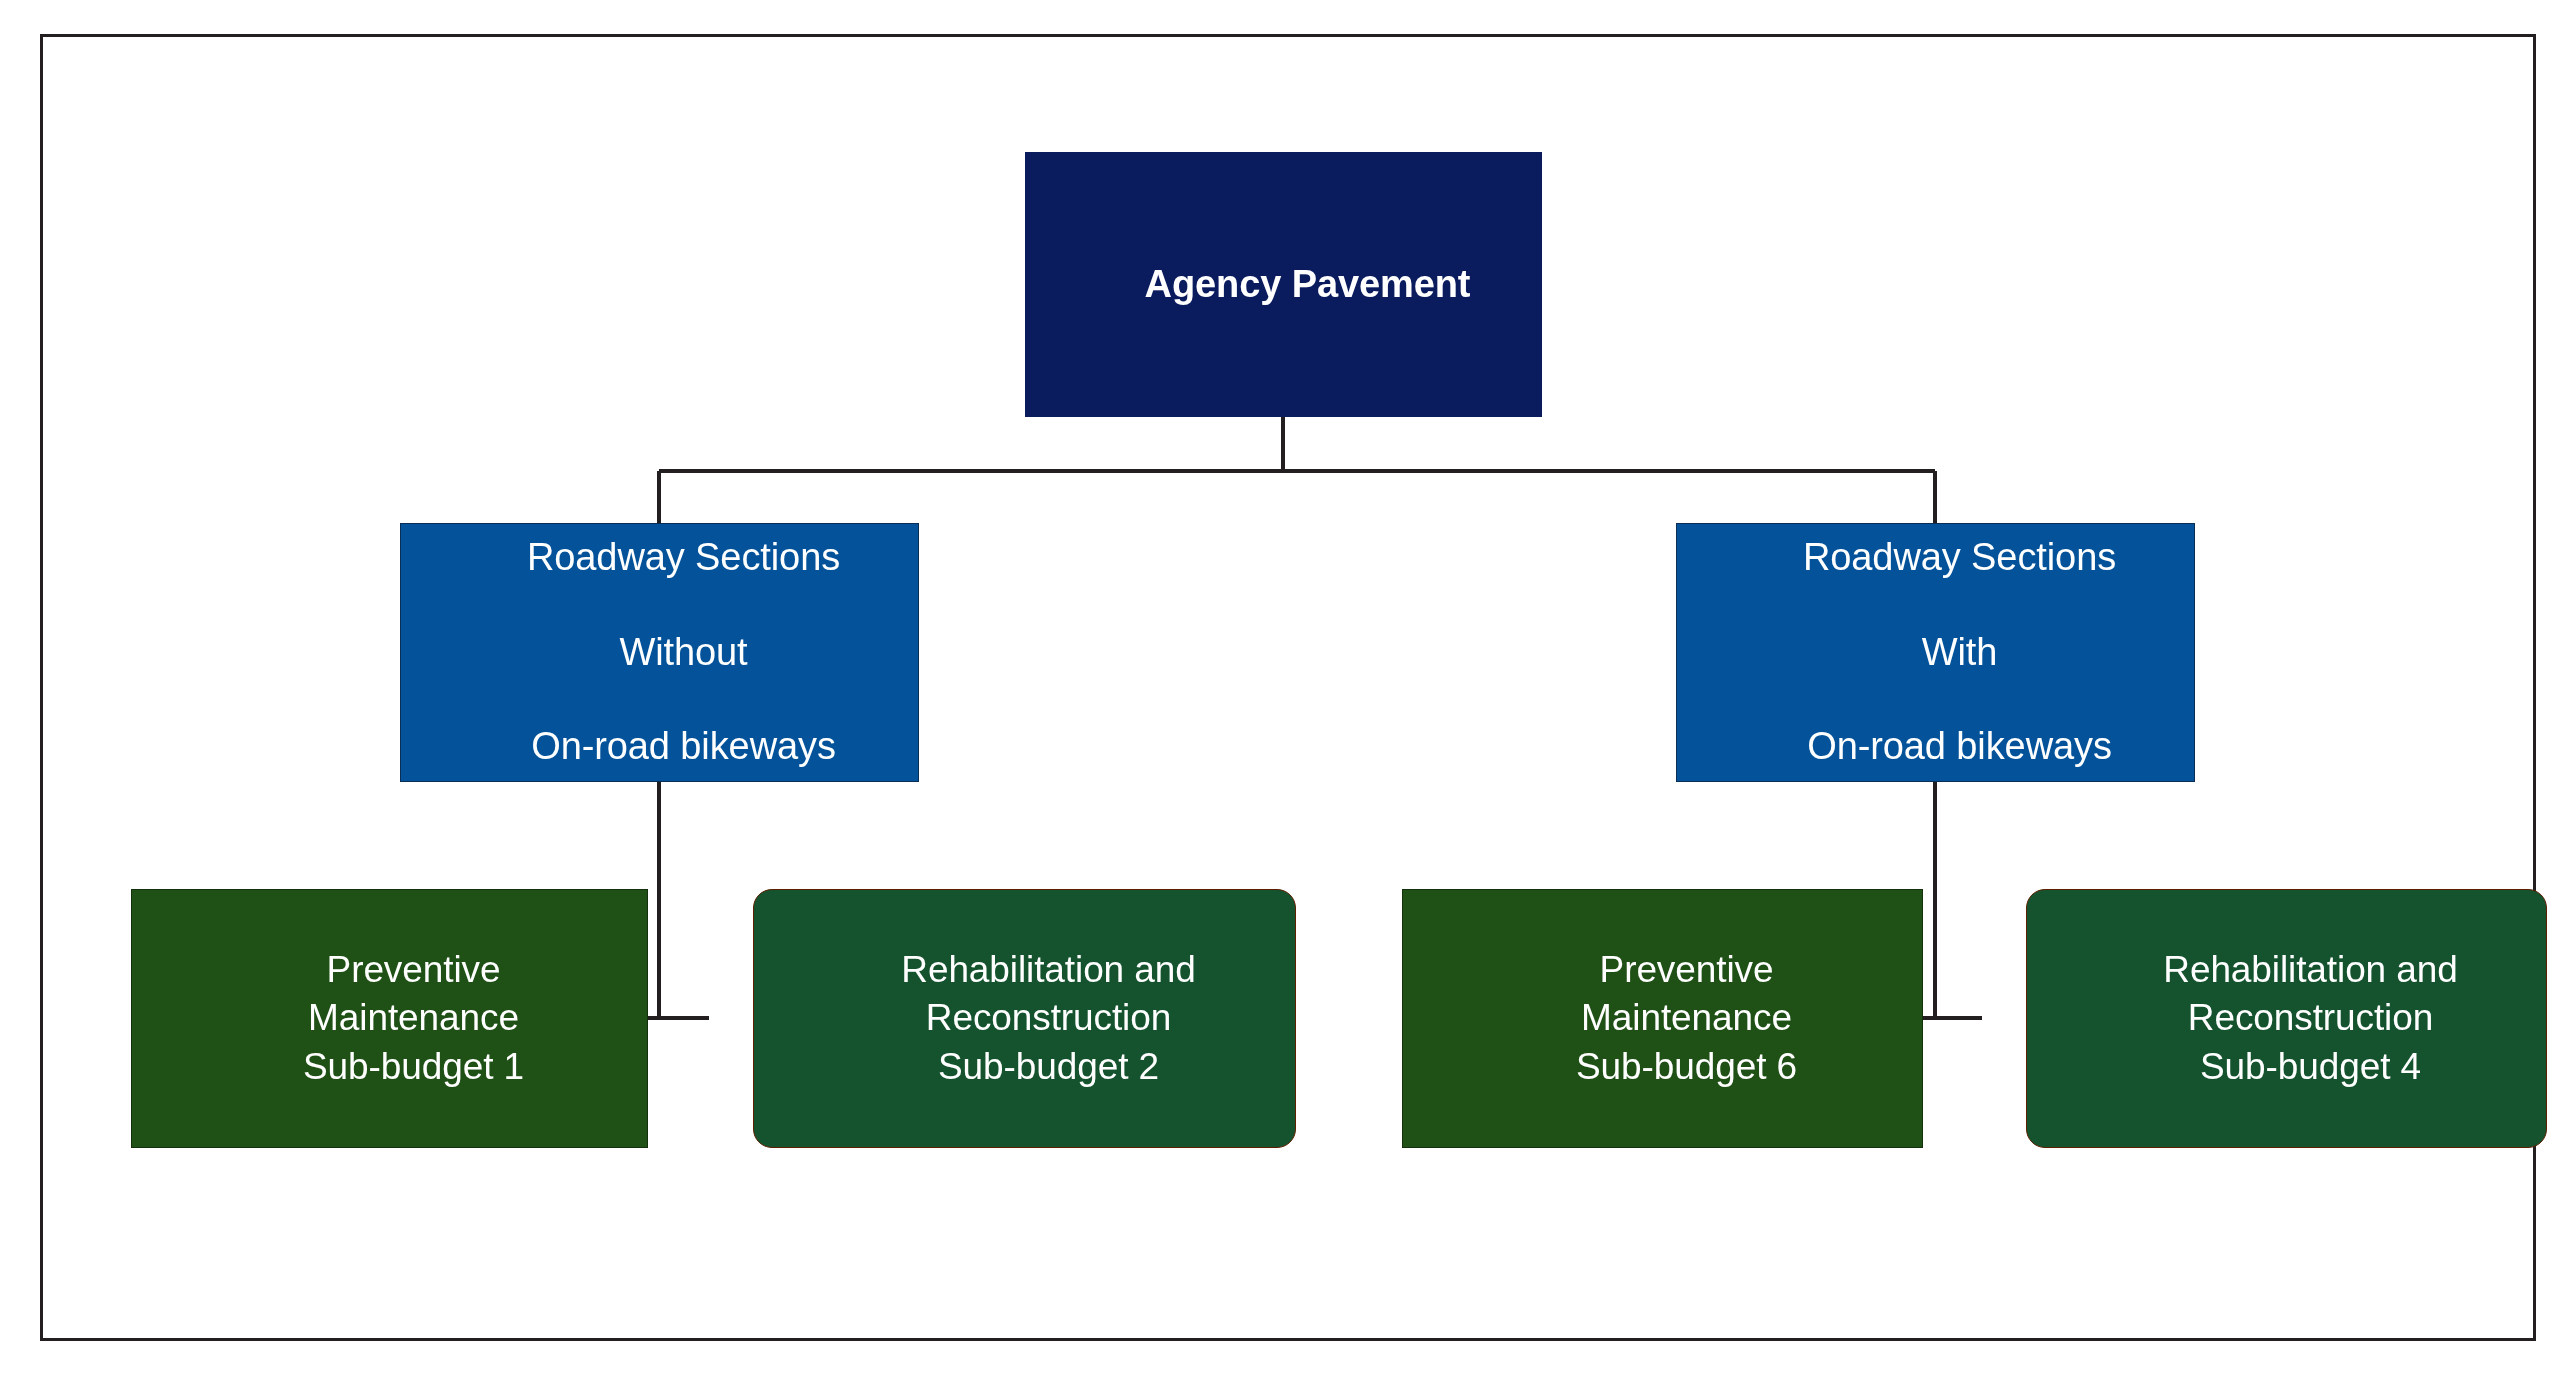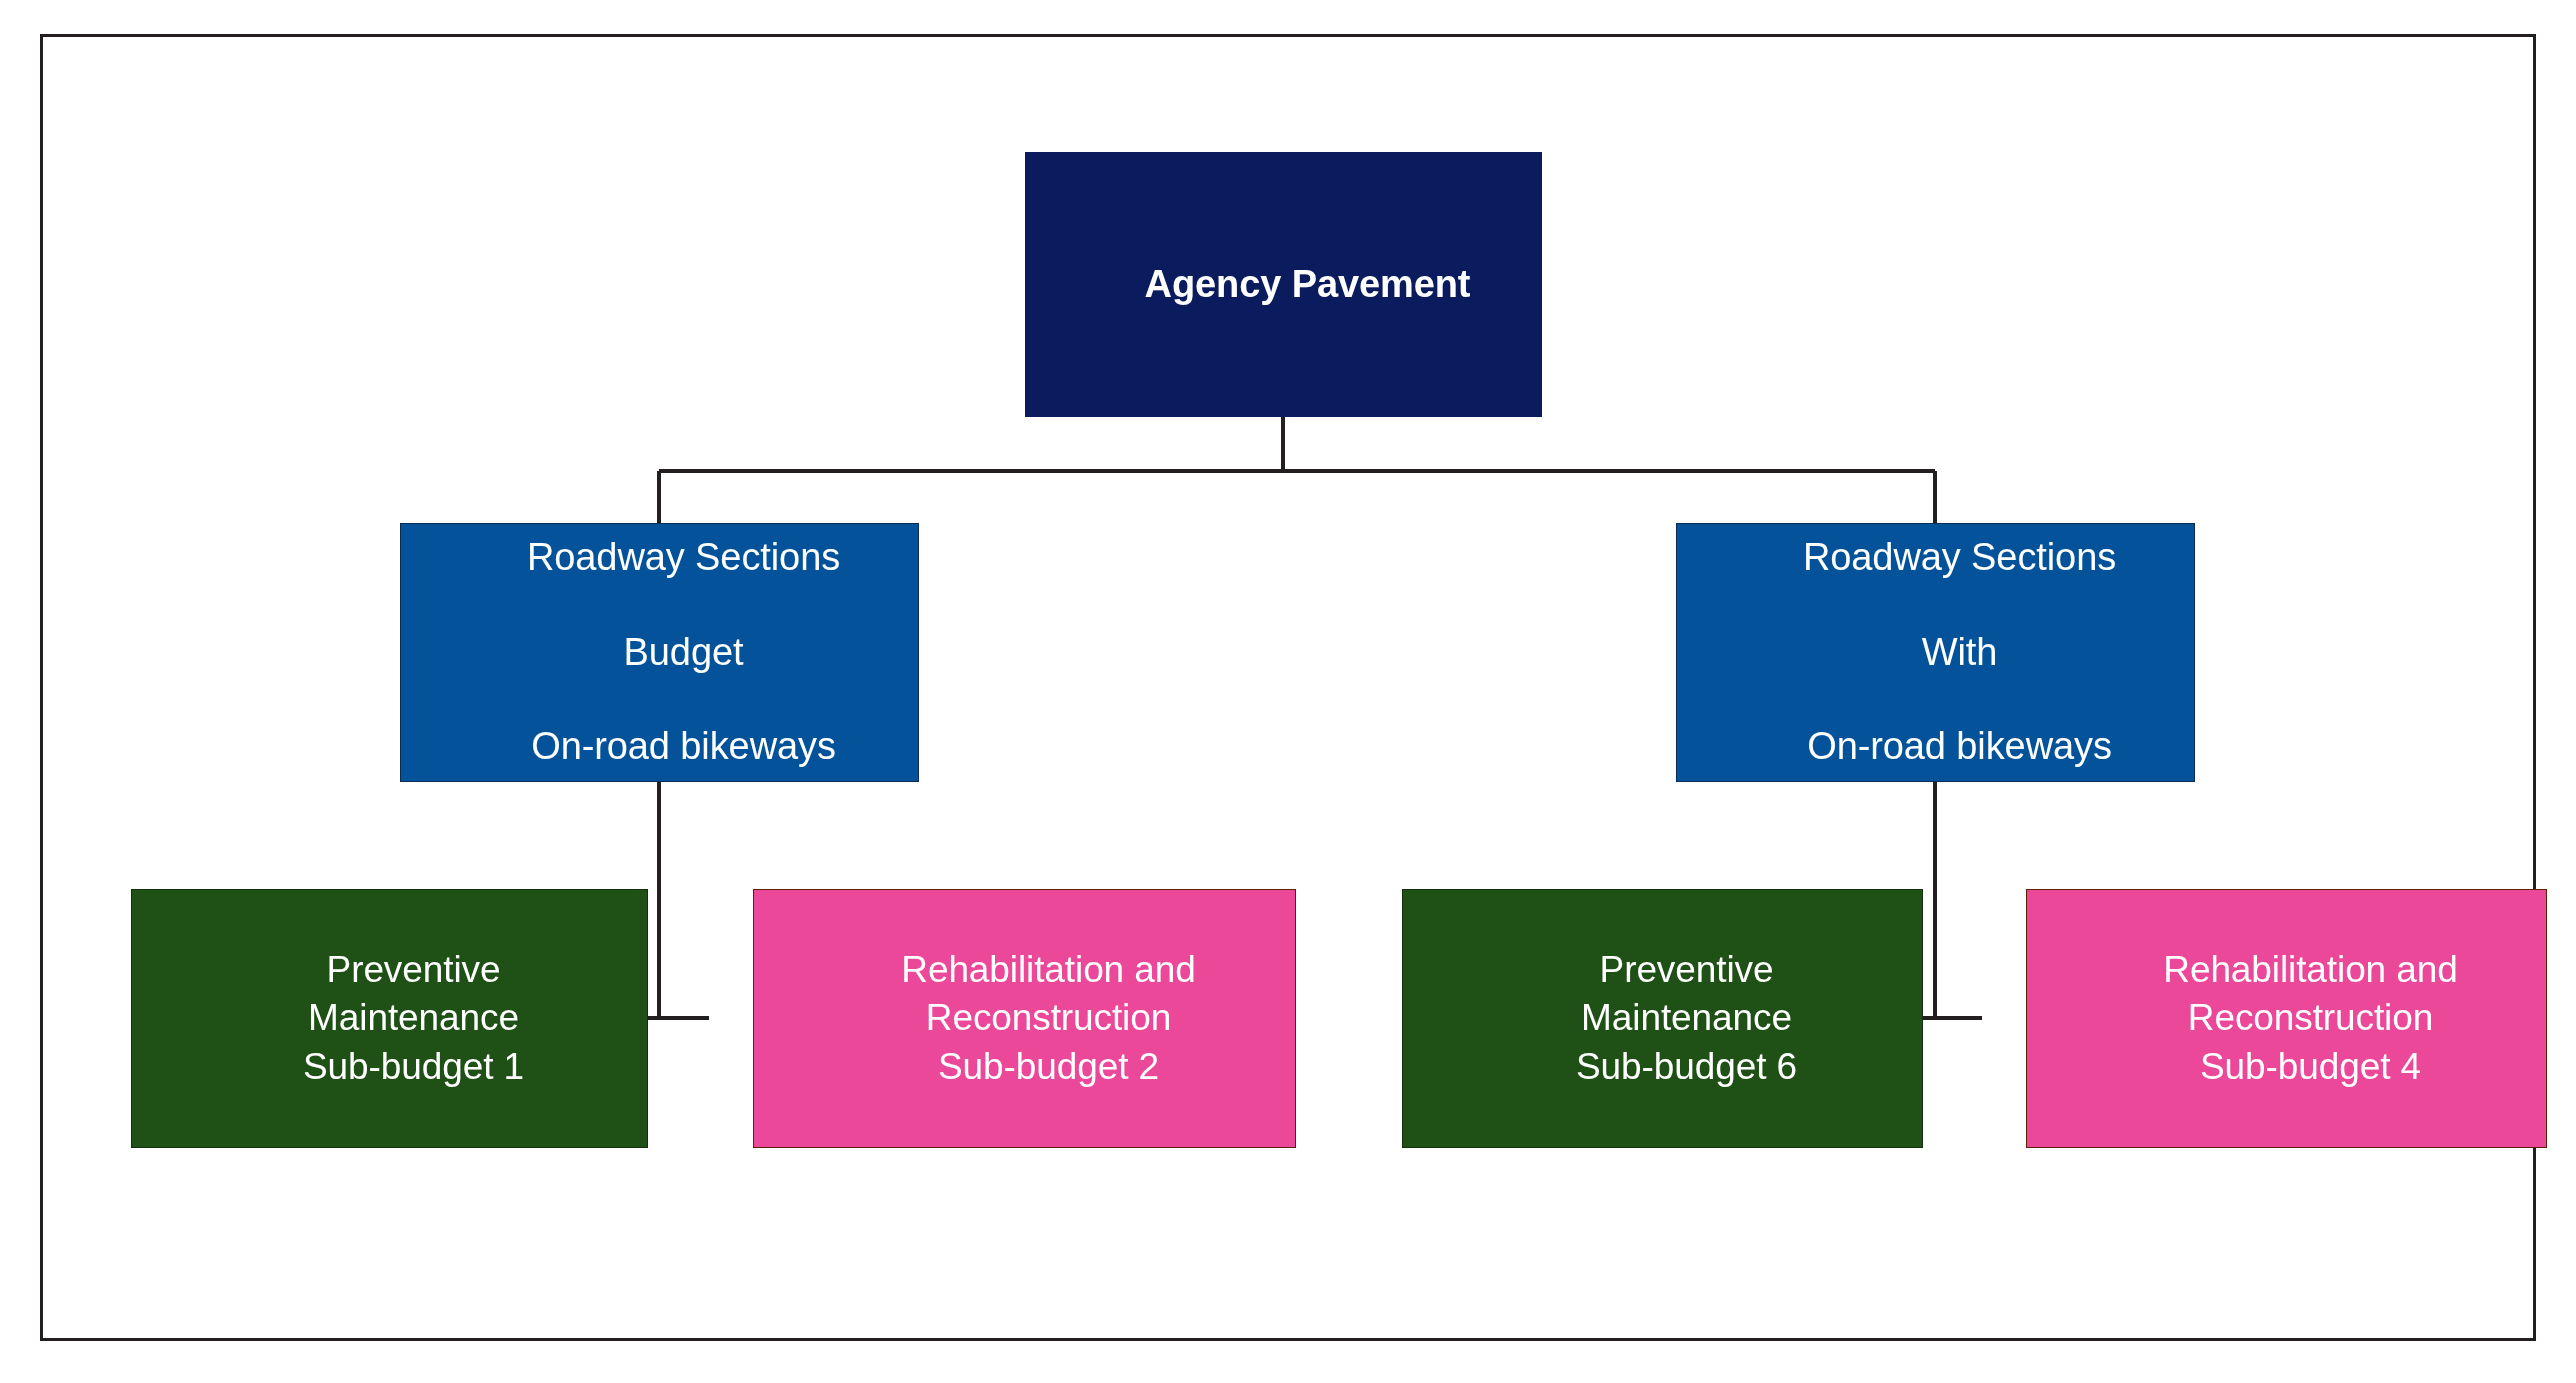--- a/index.html
+++ b/index.html
@@ -87,21 +87,21 @@
 
   
   .node-leaf {
     top: 889px;
     height: 259px;
     font-size: 37px;
     font-weight: normal;
     margin-left: 44px;
   }
   .node-green  { background: #1f5016; border-color: #14300d; }
-  .node-orange { background: #ec4899; border-color: #5c1f00; }
+  .node-orange { background: #14532d; border-color: #5c1f00; border-radius: 19px; }
 
   .leaf-1 { left: 87px;  width: 517px; }
   .leaf-2 { left: 709px;  width: 543px; }
   .leaf-3 { left: 1358px; width: 521px; }
   .leaf-4 { left: 1982px; width: 521px; }
 </style>
 </head>
 <body>
 
 <div id="diagram-root">
@@ -128,21 +128,21 @@
       <line x1="2200" y1="1192" x2="2320" y2="1192"></line>
     </g>
   </svg>
 
   <div class="node node-root">
     <span class="line">Agency Pavement</span>
   </div>
 
   <div class="node node-blue node-blue-left">
     <span class="line">Roadway Sections</span>
-    <span class="line">Budget</span>
+    <span class="line">Without</span>
     <span class="line">On-road bikeways</span>
   </div>
 
   <div class="node node-blue node-blue-right">
     <span class="line">Roadway Sections</span>
     <span class="line">With</span>
     <span class="line">On-road bikeways</span>
   </div>
 
   <div class="node node-leaf node-green leaf-1">

